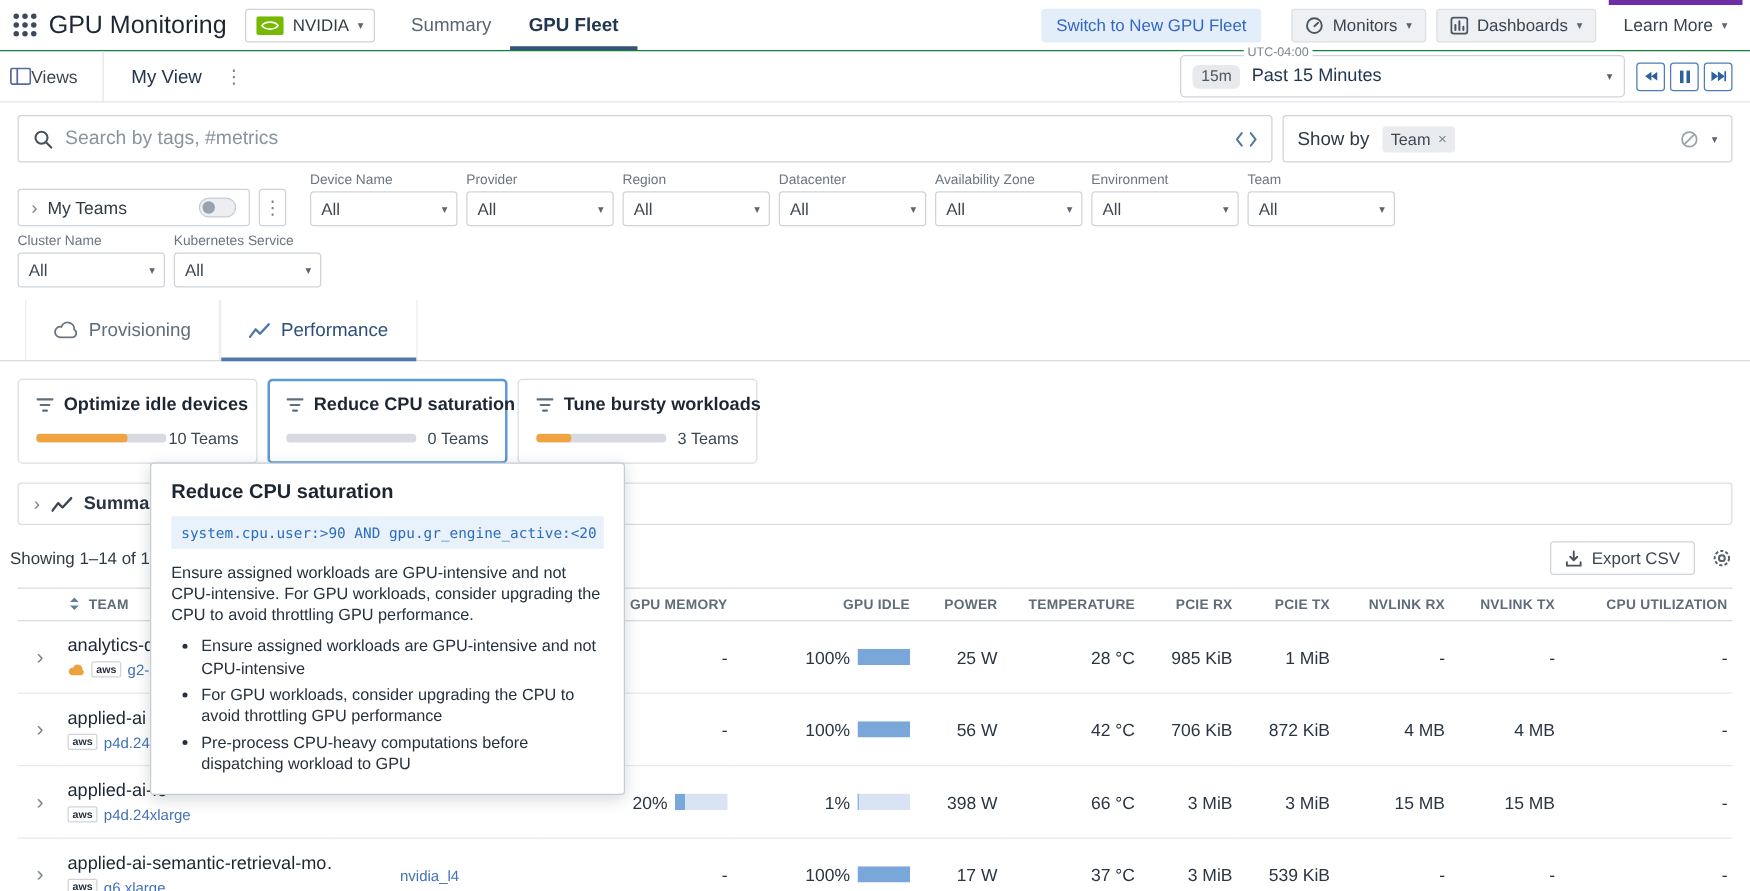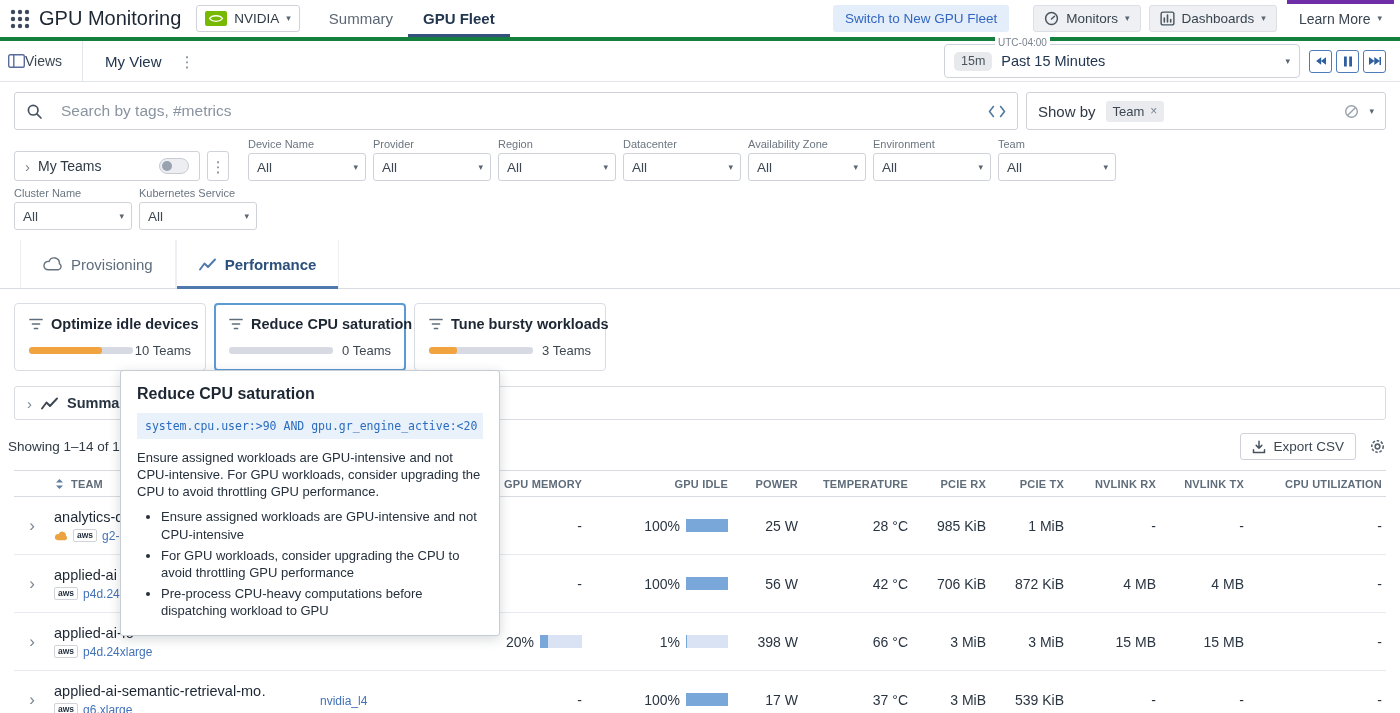--- a/index.html
+++ b/index.html
@@ -4,21 +4,21 @@
 <style>
 *{box-sizing:border-box;margin:0;padding:0}
 html,body{width:1400px;height:713px}
 body{font-family:"Liberation Sans",sans-serif;background:#fff;color:#2a3542;overflow:hidden}
 .app{position:relative;width:1400px;height:713px;background:#fff;overflow:hidden}
 .ic{display:inline-flex;align-items:center;line-height:0}
 .caret{font-size:9px;color:#5a6570;line-height:1}
 .kebab{color:#7a8591;font-size:15px;line-height:1}
 .spacer{flex:1}
 
-.topbar{height:41px;display:flex;align-items:center;border-bottom:4px solid #15803d;padding-left:8px}
+.topbar{height:41px;display:flex;align-items:center;border-bottom:1px solid #15803d;padding-left:8px}
 .apptitle{font-size:20px;color:#1d2733;margin:0 15px 0 7px;white-space:nowrap}
 .orgsel{display:flex;align-items:center;gap:7px;border:1px solid #cfd3d9;border-radius:3px;height:27px;padding:0 8px;margin-right:14px;font-size:13.5px;color:#2f3a45;background:#fff;cursor:pointer}
 .toptabs{display:flex;height:100%}
 .toptab{height:100%;display:flex;align-items:center;padding:0 15px;font-size:15px;color:#5c6773;cursor:pointer}
 .toptab.active{color:#22364f;font-weight:700;box-shadow:inset 0 -3px 0 #35527c}
 .switchbtn{background:#e4eefb;color:#3266c2;border:none;border-radius:3px;height:27px;padding:0 12px;font-size:13.5px;margin-right:24px;font-family:inherit;cursor:pointer}
 .graybtn{display:inline-flex;align-items:center;gap:7px;background:#eef0f3;border:1px solid #dcdfe3;border-radius:3px;height:27px;padding:0 10px;font-size:13.5px;color:#39444f;margin-right:8px;font-family:inherit;cursor:pointer}
 .learnmore{position:relative;height:100%;display:flex;align-items:center;gap:7px;padding:0 12px;font-size:14px;color:#39444f;margin:0 6px 0 2px;cursor:pointer}
 .learnmore::before{content:"";position:absolute;top:0;left:0;right:0;height:4px;background:#6f2da8}
 
@@ -28,21 +28,21 @@
 .viewname{margin-left:22px;font-size:15px;color:#22364f}
 .viewkebab{margin-left:18px;cursor:pointer}
 .timectl{position:relative;width:356px;height:34px;border:1px solid #cfd3d9;border-radius:4px;display:flex;align-items:center;gap:9px;padding:0 9px;background:#fff;cursor:pointer}
 .utc{position:absolute;top:-8px;left:50px;background:#fff;font-size:10px;color:#7a838e;padding:0 3px}
 .pill15{background:#e7e9ec;border-radius:5px;font-size:12.5px;color:#4a5560;padding:2px 7px;line-height:1.2}
 .range{font-size:14.5px;color:#22364f}
 .playgroup{display:flex;gap:4px;margin-left:9px}
 .pbtn{width:23px;height:23px;border:1px solid #4d7cb8;border-radius:3px;background:#fff;display:inline-flex;align-items:center;justify-content:center;cursor:pointer;padding:0}
 
 .searchrow{display:flex;gap:8px;padding:10px 14px 0}
-.searchbox{flex:1;height:38px;border:1px solid #cfd3d9;border-radius:3px;background:#fff;display:flex;align-items:center;gap:18px;padding:0 11px}
+.searchbox{flex:1;height:38px;border:1px solid #cfd3d9;border-radius:3px;background:#fff;display:flex;align-items:center;gap:9px;padding:0 11px}
 .searchbox input{flex:1;border:none;outline:none;font-size:15.5px;font-family:inherit;color:#2a3542;background:transparent}
 .searchbox input::placeholder{color:#8a94a0}
 .groupby{width:360px;height:38px;border:1px solid #cfd3d9;border-radius:3px;background:#fff;display:flex;align-items:center;gap:10px;padding:0 11px}
 .gblabel{font-size:15px;color:#2f3a45}
 .gtag{background:#e9ebee;border-radius:3px;padding:3px 7px;font-size:13px;color:#3c4752;display:inline-flex;align-items:center;gap:6px;cursor:pointer}
 .gx{color:#7a838e;font-size:12px;cursor:pointer}
 
 .filters{padding:8px 14px 0}
 .frow{display:flex;align-items:flex-end;gap:7px}
 .frow2{margin-top:6px}
@@ -56,21 +56,21 @@
 .cb::after{content:"";position:absolute;left:4.5px;top:1.5px;width:4px;height:8px;border:solid #fff;border-width:0 2px 2px 0;transform:rotate(40deg)}
 .kebabbox{width:22px;justify-content:center;padding:0;cursor:pointer}
 .fgroup{display:flex;gap:7px;margin-left:12px}
 .fcol{width:118px}
 .flabel{font-size:11px;color:#6b7580;margin-bottom:3px;white-space:nowrap}
 .fselect{height:28px;border:1px solid #cfd3d9;border-radius:3px;background:#fff;display:flex;align-items:center;padding:0 7px 0 8px;font-size:13.5px;color:#3c4752;cursor:pointer}
 .fval{flex:1}
 
 .stabs{display:flex;margin-top:10px;padding-left:20px;border-bottom:1px solid #d8dce1}
 .stab{height:48px;display:flex;align-items:center;gap:9px;padding:0 22px;font-size:15px;color:#5f6e7d;position:relative;border-left:1px solid #eceef1;border-right:1px solid #eceef1;cursor:pointer}
-.stab.active{color:#2c4f7c;font-weight:700}
+.stab.active{color:#2c4f7c;font-weight:400}
 .stab.active::after{content:"";position:absolute;left:0;right:0;bottom:-1px;height:3px;background:#4e79ad}
 
 .cards{display:flex;gap:8px;padding:14px 14px 0}
 .card{width:192px;height:68px;border:1px solid #d9dde2;border-radius:4px;background:#fff;padding:12px 14px;cursor:pointer}
 .card.sel{border:2px solid #5c9ad6;padding:11px 13px}
 .crow{display:flex;align-items:center;gap:8px}
 .ctitle{font-size:14.5px;font-weight:700;color:#1d2733;white-space:nowrap}
 .cbot{display:flex;align-items:center;margin-top:11px}
 .cbar{width:104px;height:7px;border-radius:3px;background:#d7dae3;overflow:hidden;display:inline-block}
 .cfill{display:block;height:100%;background:#f0a33f;border-radius:3px}

